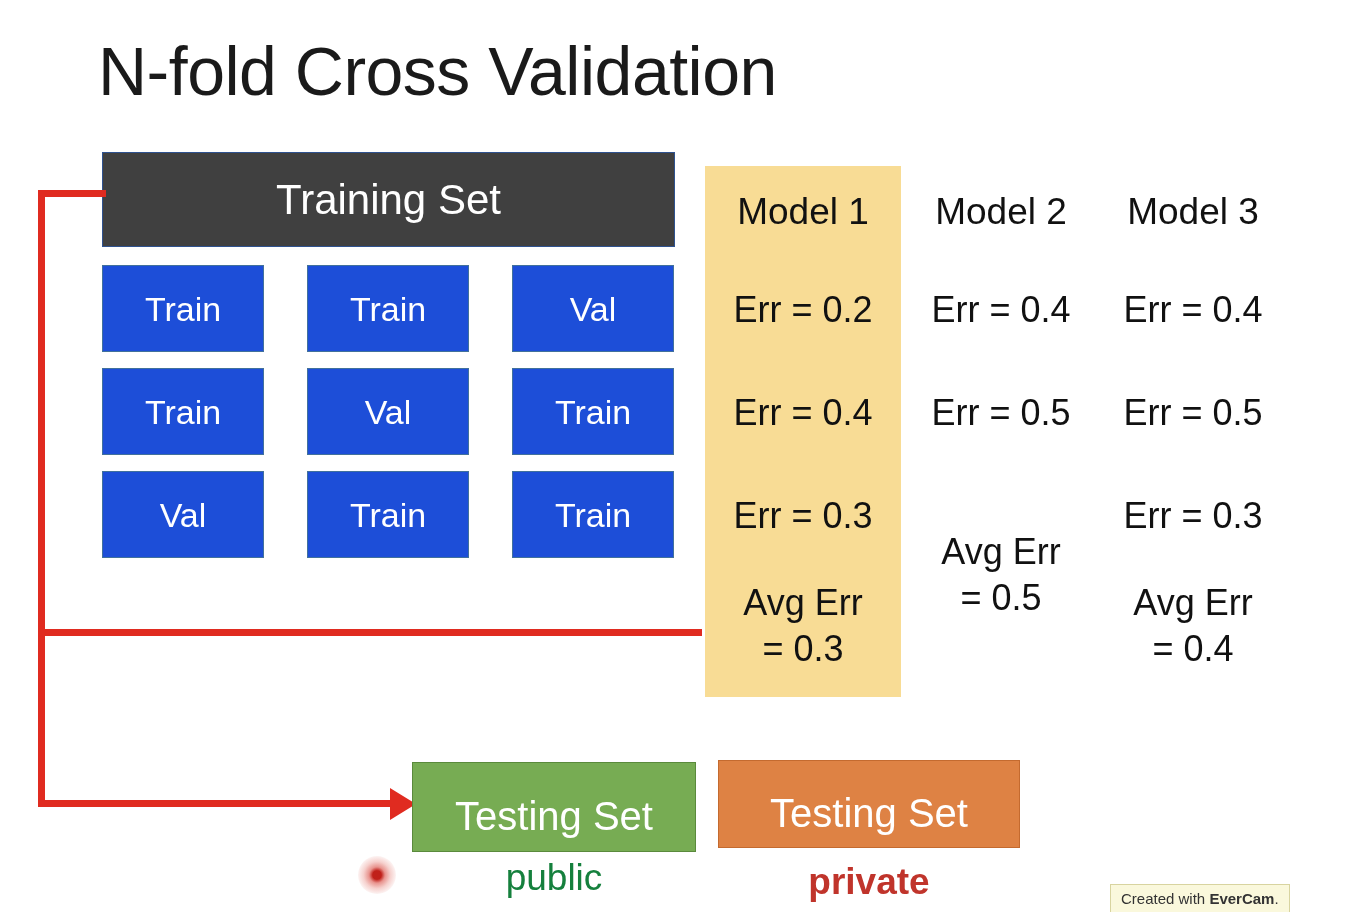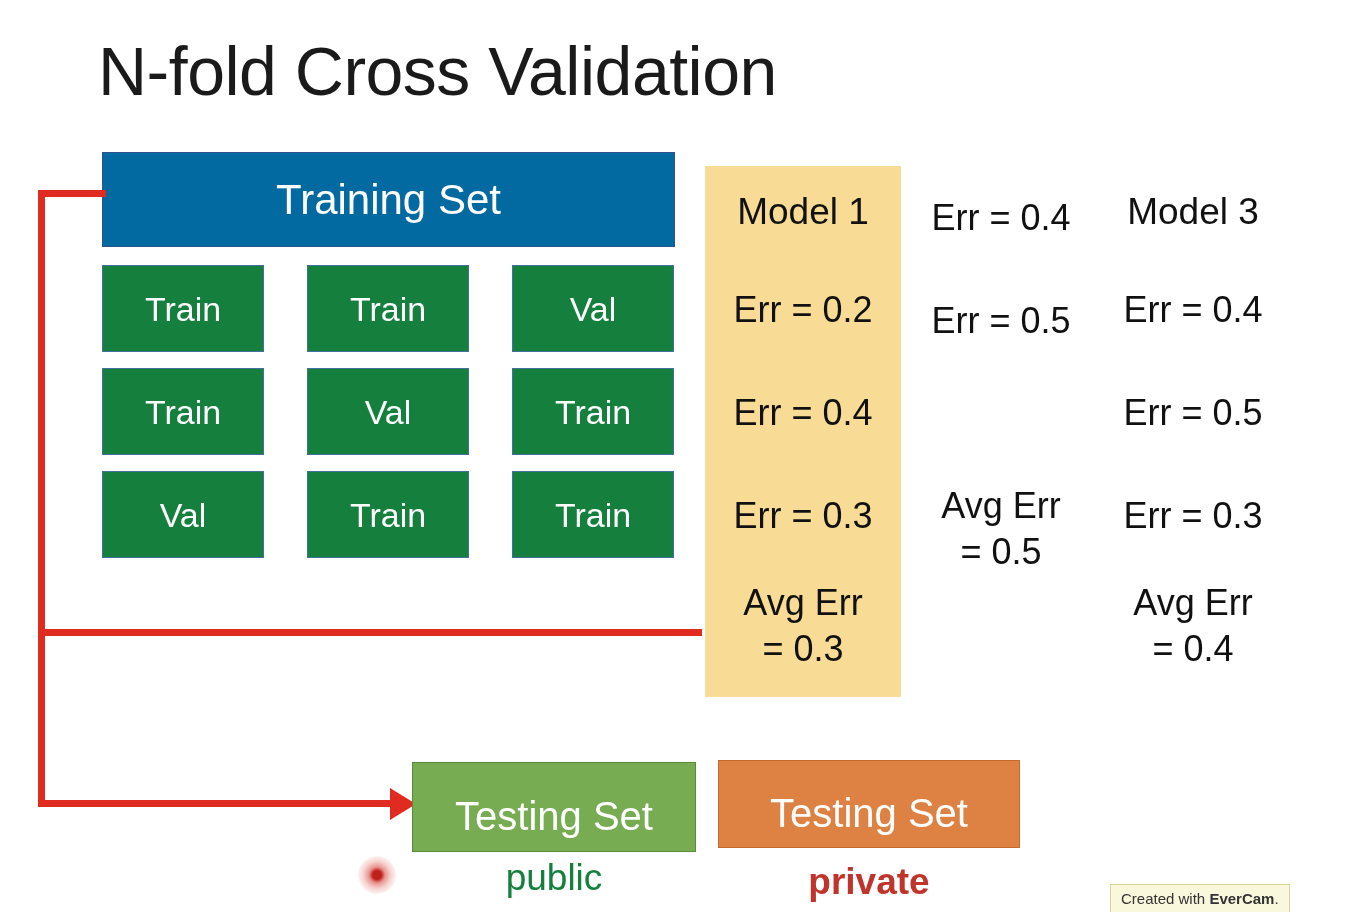--- a/index.html
+++ b/index.html
@@ -29,21 +29,21 @@
     white-space: nowrap;
   }
 
   
   .training-header {
     position: absolute;
     left: 102px;
     top: 152px;
     width: 573px;
     height: 95px;
-    background: #0369a1;
+    background: #404040;
     border: 1px solid #2F528F;
     box-sizing: border-box;
     display: flex;
     align-items: center;
     justify-content: center;
   }
   .training-header-label {
     color: #ffffff;
     font-size: 42px;
     line-height: 46px;
@@ -57,21 +57,21 @@
     width: 573px;
   }
   .fold-row {
     display: flex;
     gap: 43px;
     margin-bottom: 16px;
   }
   .fold-cell {
     width: 162px;
     height: 87px;
-    background: #15803d;
+    background: #1d4ed8;
     border: 1px solid #41719C;
     box-sizing: border-box;
     display: flex;
     align-items: center;
     justify-content: center;
   }
   .fold-cell-label {
     color: #ffffff;
     font-size: 34px;
     line-height: 38px;
@@ -312,20 +312,21 @@
     <div class="model-name">Model 1</div>
     <div class="model-err">Err = 0.2</div>
     <div class="model-err">Err = 0.4</div>
     <div class="model-err">Err = 0.3</div>
     <div class="model-avg">
       <span>Avg Err</span>
       <span>= 0.3</span>
     </div>
   </div>
   <div class="model-col col2">
+    <div class="model-name">Model 2</div>
     <div class="model-err">Err = 0.4</div>
     <div class="model-err">Err = 0.5</div>
     <div class="model-avg">
       <span>Avg Err</span>
       <span>= 0.5</span>
     </div>
   </div>
   <div class="model-col col3">
     <div class="model-name">Model 3</div>
     <div class="model-err">Err = 0.4</div>

